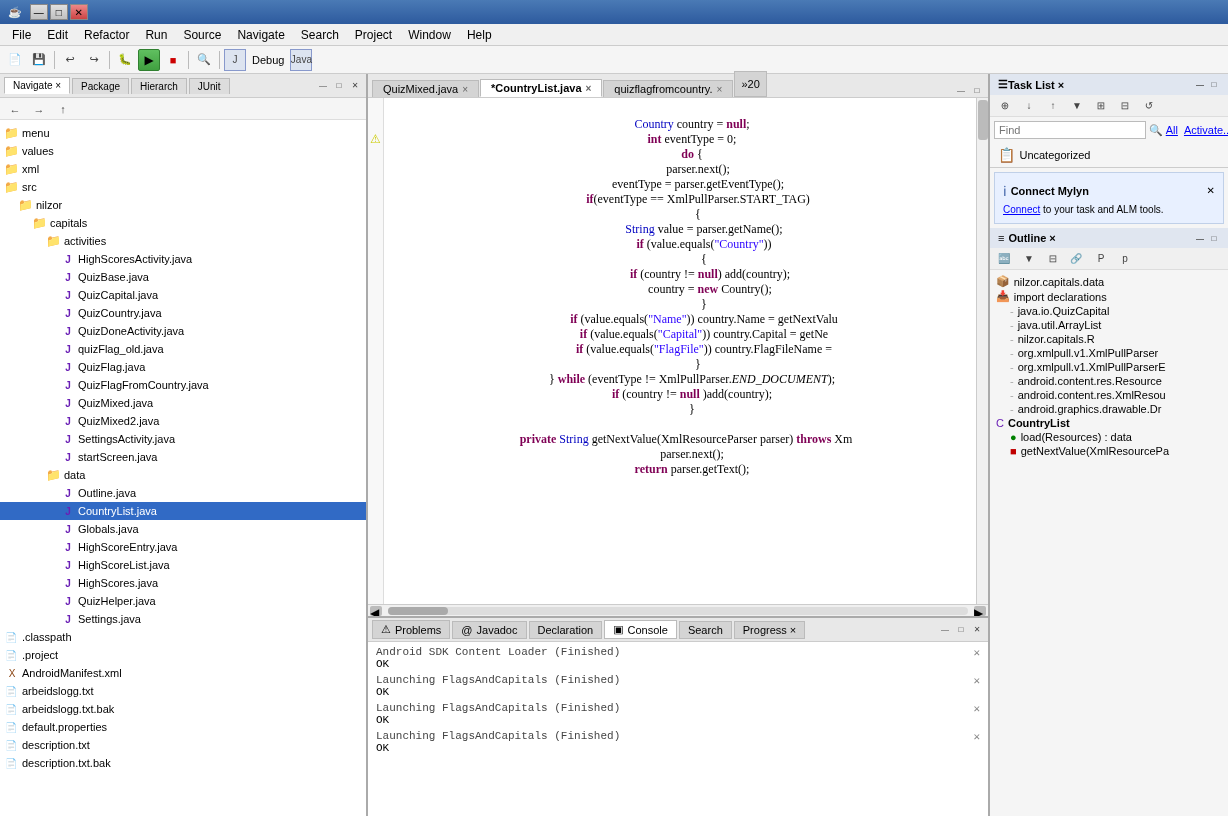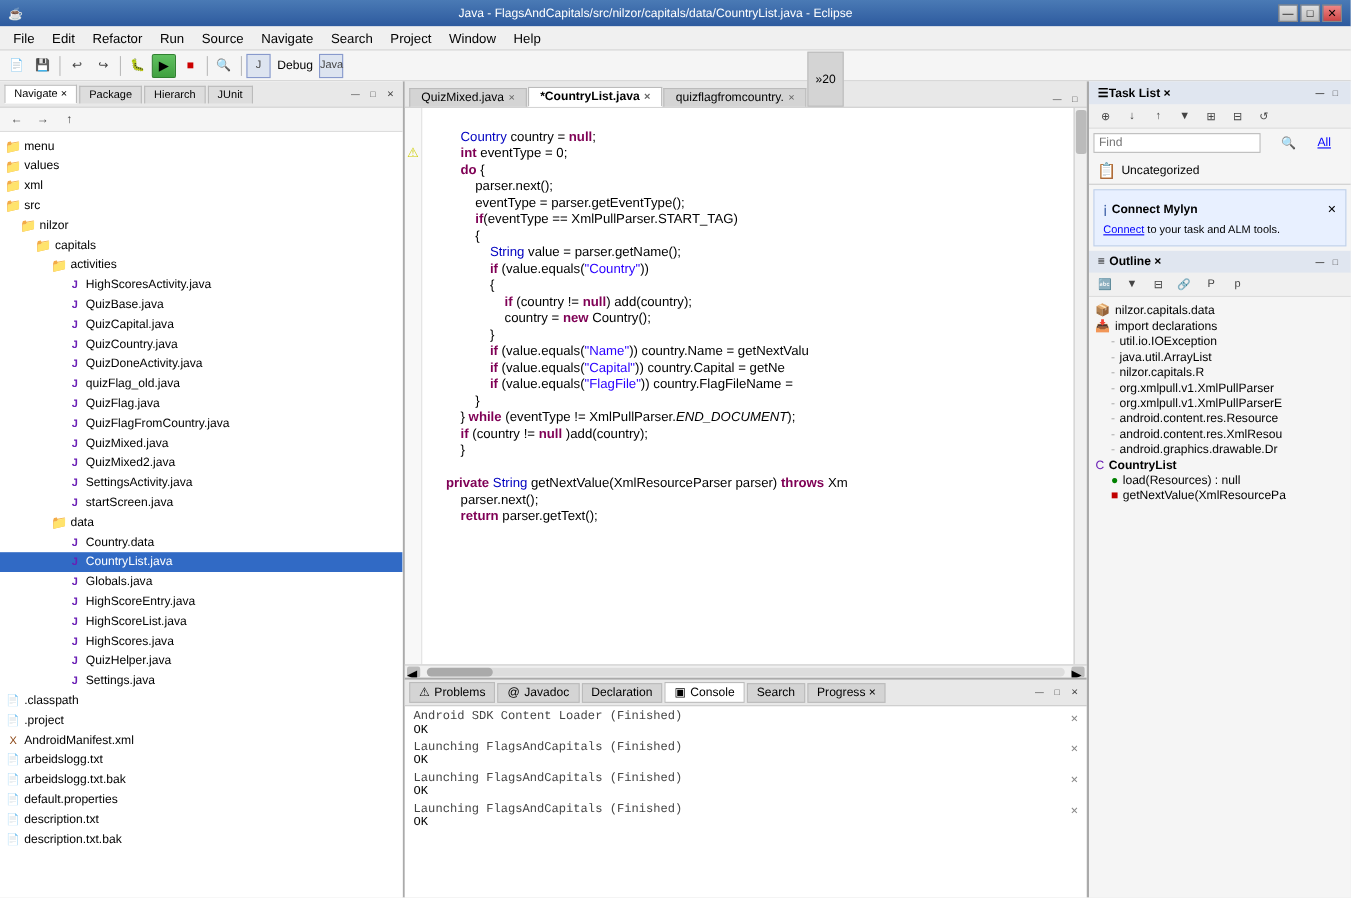--- a/index.html
+++ b/index.html
@@ -32,25 +32,25 @@
     .tree-item { display: flex; align-items: center; padding: 1px 4px; cursor: pointer; white-space: nowrap; font-size: 11px; }
     .tree-item.selected { background: #316ac5; color: white; }
     .tree-icon { width: 16px; height: 16px; margin-right: 2px; display: inline-flex; align-items: center; justify-content: center; font-size: 10px; flex-shrink: 0; }
     .folder-icon { color: #dcb44a; font-size: 12px; }
     
     
     .editor-tabs { background: #e8e8e8; border-bottom: 1px solid #ccc; height: 24px; display: flex; align-items: flex-end; padding: 0 4px; gap: 1px; }
     .editor-tab { padding: 2px 10px; font-size: 11px; border: 1px solid #bbb; background: #d4d4d4; cursor: pointer; border-bottom: none; display: flex; align-items: center; gap: 4px; max-width: 150px; }
     .editor-tab.active { background: #fff; border-bottom: 1px solid #fff; font-weight: bold; }
     .tab-close { font-size: 10px; color: #666; cursor: pointer; }
-    .tab-overflow { padding: 18px 6px; font-size: 11px; border: 1px solid #bbb; background: #d4d4d4; cursor: pointer; }
+    .tab-overflow { padding: 6px 6px; font-size: 11px; border: 1px solid #bbb; background: #d4d4d4; cursor: pointer; }
     
     
     .editor-area { display: flex; flex: 1; overflow: hidden; }
-    .code-view { flex: 1; overflow: auto; font-family: Liberation Sans, sans-serif; font-size: 12px; line-height: 15px; padding: 4px 8px; white-space: pre; color: #000; background: #fff; }
+    .code-view { flex: 1; overflow: auto; font-family: Liberation Serif, serif; font-size: 12px; line-height: 15px; padding: 4px 8px; white-space: pre; color: #000; background: #fff; text-align: center; }
     .code-view .kw { color: #7f0055; font-weight: bold; }
     .code-view .str { color: #2a00ff; }
     .code-view .type { color: #0000c0; }
     .warning-tooltip { background: #ffffcc; border: 1px solid #cccc00; padding: 1px 4px; font-size: 11px; display: inline-block; }
     .editor-scrollbar-h { height: 12px; background: #f0f0f0; border-top: 1px solid #ccc; display: flex; align-items: center; }
     .scrollbar-track { flex: 1; height: 8px; background: #ddd; margin: 0 4px; border-radius: 4px; }
     .scrollbar-thumb { width: 60px; height: 8px; background: #aaa; border-radius: 4px; }
     
     
     .bottom-panel { height: 200px; border-top: 2px solid #aaa; background: #fff; display: flex; flex-direction: column; }
@@ -61,32 +61,31 @@
     .console-entry { margin-bottom: 4px; }
     .console-header { color: #444; }
     .console-ok { color: #000; }
     .console-x { color: #888; float: right; cursor: pointer; }
     
     
     .right-panel { width: 240px; background: #f5f5f5; border-left: 2px solid #aaa; display: flex; flex-direction: column; }
     .right-section { border-bottom: 1px solid #ccc; }
     .right-section-header { background: #e0e6f0; padding: 4px 8px; font-size: 11px; font-weight: bold; display: flex; align-items: center; justify-content: space-between; }
     .task-toolbar { background: #f0f0f0; border-bottom: 1px solid #ddd; height: 22px; display: flex; align-items: center; padding: 0 4px; gap: 2px; }
-    .search-bar { display: flex; align-items: center; padding: 4px; gap: 18px; }
+    .search-bar { display: flex; align-items: center; padding: 4px; gap: 2px; }
     .search-input { flex: 1; height: 18px; border: 1px solid #bbb; padding: 0 4px; font-size: 11px; }
     .connect-link { color: #0000ff; text-decoration: underline; cursor: pointer; }
     .outline-area { flex: 1; overflow: auto; padding: 4px; }
     .outline-item { display: flex; align-items: center; padding: 1px 2px; font-size: 11px; cursor: pointer; }
   </style>
 </head>
 <body>
 
 <div class="title-bar">
   <span style="margin-right:8px;">☕</span>
-  <span class="title-bar-title">Java - FlagsAndCapitals/src/nilzor/capitals/data/CountryList.java - Eclipse</span>
   <div class="title-bar-controls">
     <div class="title-btn">—</div>
     <div class="title-btn">□</div>
     <div class="title-btn close">✕</div>
   </div>
 </div>
 
 <div class="menu-bar">
 <div class="menu-item">File</div>
     <div class="menu-item">Edit</div>
@@ -276,21 +275,21 @@
           <span class="tree-icon">
             <span class="folder-icon">📁</span>
           </span>
           <span>data</span>
         </div>
         <div class="tree-item">
           <span style="display: inline-block; width: 56px;"></span>
           <span class="tree-icon">
             <span style="color:#6a1fb5;font-size:10px;font-weight:bold;">J</span>
           </span>
-          <span>Country.data</span>
+          <span>Outline.java</span>
         </div>
         <div class="tree-item selected">
           <span style="display: inline-block; width: 56px;"></span>
           <span class="tree-icon">
             <span style="color:#6a1fb5;font-size:10px;font-weight:bold;">J</span>
           </span>
           <span>CountryList.java</span>
         </div>
         <div class="tree-item">
           <span style="display: inline-block; width: 56px;"></span>
@@ -582,21 +581,21 @@
         <div class="outline-item">
           <span style="color:#6a6a6a;margin-right:4px;">📦</span>
           <span style="font-size:11px;">nilzor.capitals.data</span>
         </div>
         <div class="outline-item">
           <span style="color:#6a6a6a;margin-right:4px;">📥</span>
           <span style="font-size:11px;">import declarations</span>
         </div>
         <div class="outline-item" style="padding-left:16px;">
           <span style="color:#aaa;margin-right:4px;">-</span>
-          <span style="font-size:11px;">util.io.IOException</span>
+          <span style="font-size:11px;">java.io.QuizCapital</span>
         </div>
         <div class="outline-item" style="padding-left:16px;">
           <span style="color:#aaa;margin-right:4px;">-</span>
           <span style="font-size:11px;">java.util.ArrayList</span>
         </div>
         <div class="outline-item" style="padding-left:16px;">
           <span style="color:#aaa;margin-right:4px;">-</span>
           <span style="font-size:11px;">nilzor.capitals.R</span>
         </div>
         <div class="outline-item" style="padding-left:16px;">
@@ -618,21 +617,21 @@
         <div class="outline-item" style="padding-left:16px;">
           <span style="color:#aaa;margin-right:4px;">-</span>
           <span style="font-size:11px;">android.graphics.drawable.Dr</span>
         </div>
         <div class="outline-item">
           <span style="color:#6a1fb5;margin-right:4px;">C</span>
           <span style="font-size:11px;font-weight:bold;">CountryList</span>
         </div>
         <div class="outline-item" style="padding-left:16px;">
           <span style="color:#008000;margin-right:4px;">●</span>
-          <span style="font-size:11px;">load(Resources) : null</span>
+          <span style="font-size:11px;">load(Resources) : data</span>
         </div>
         <div class="outline-item" style="padding-left:16px;">
           <span style="color:#c00000;margin-right:4px;">■</span>
           <span style="font-size:11px;">getNextValue(XmlResourcePa</span>
         </div>
       </div>
     </div>
   </div>
 </div>
 

